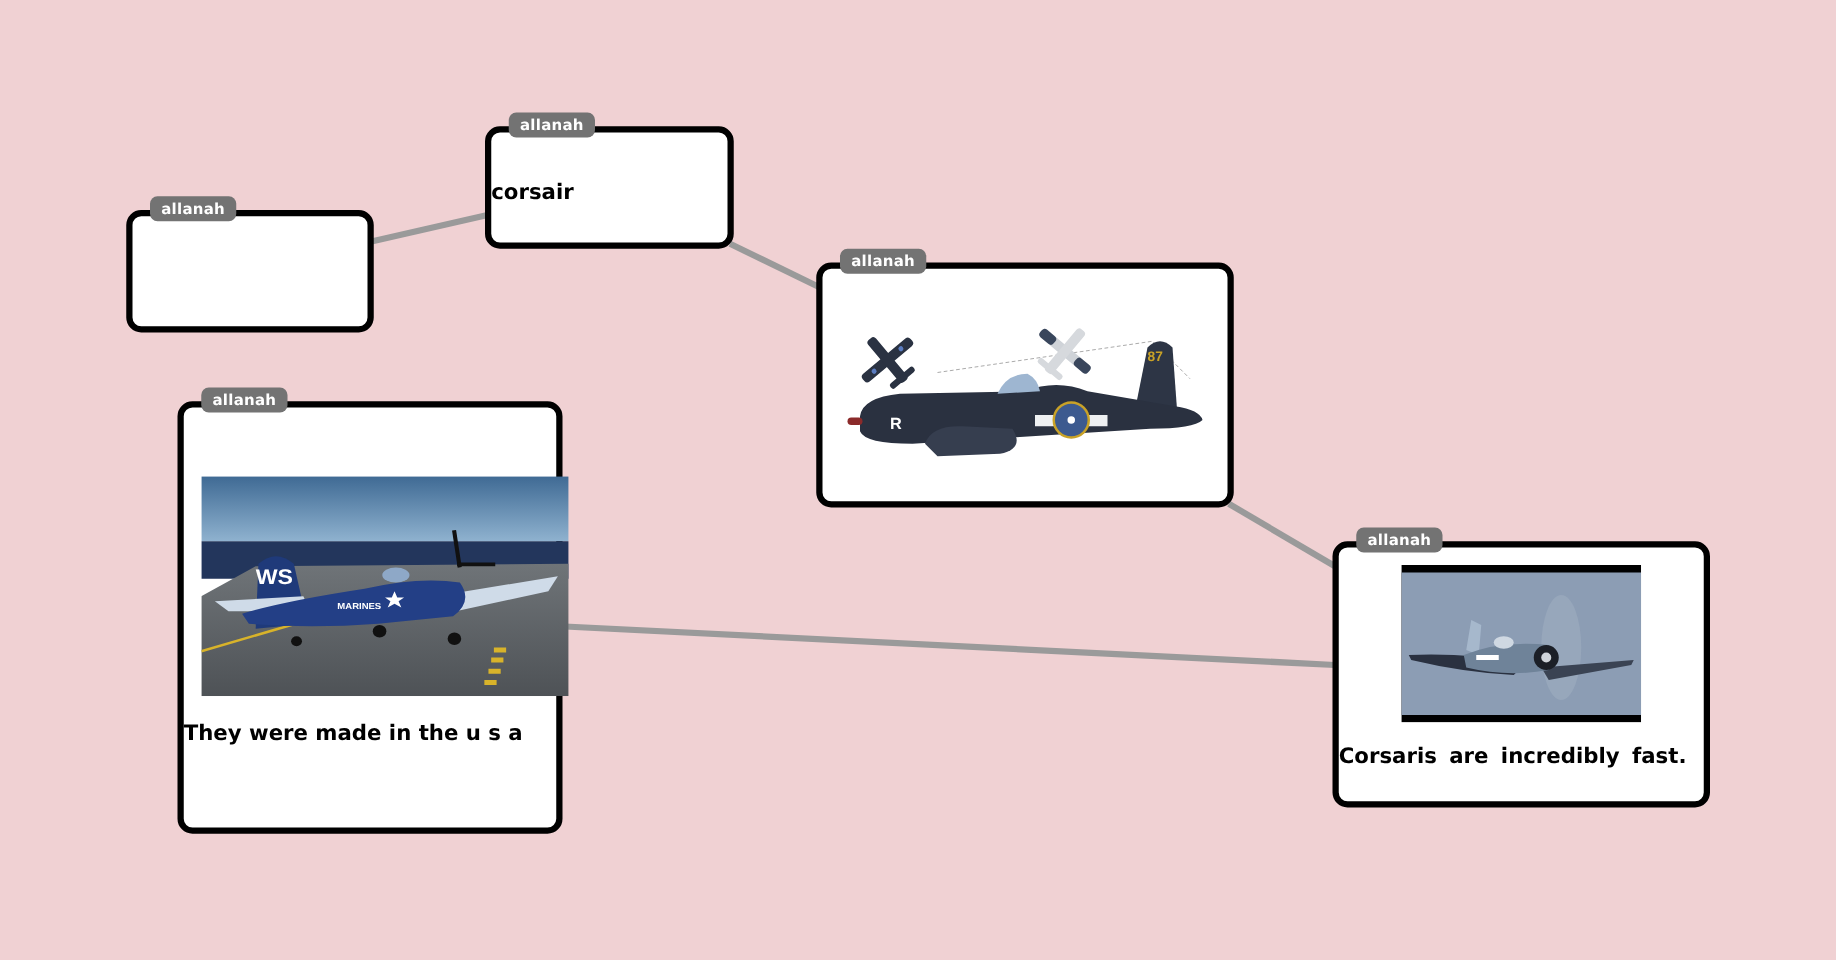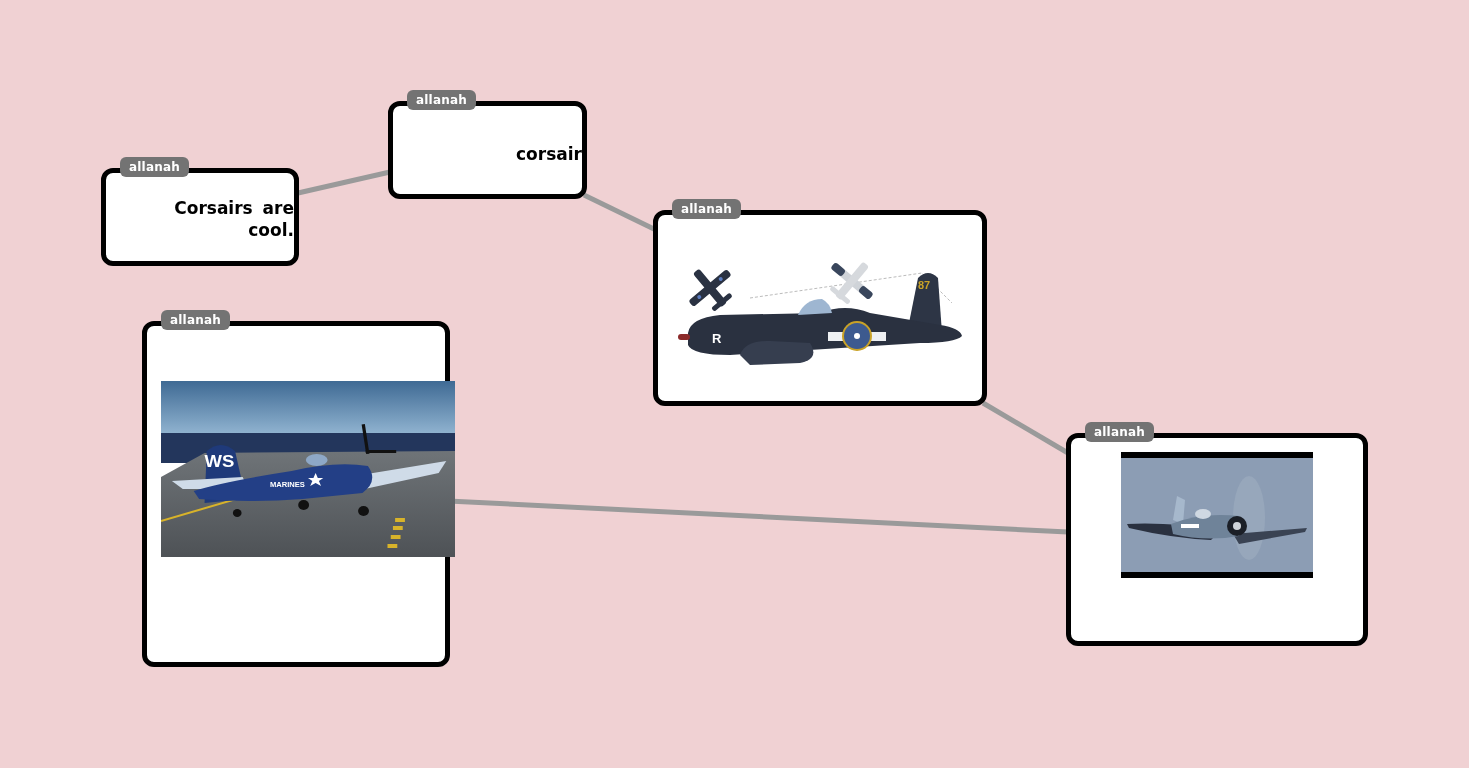--- a/index.html
+++ b/index.html
@@ -43,21 +43,21 @@
       color: #ffffff;
       font-weight: bold;
       font-size: 12px;
       line-height: 20px;
       border-radius: 6px;
       letter-spacing: 0.2px;
     }
     .card-text {
       position: absolute;
       left: 0; right: 0;
-      text-align: right;
+      text-align: left;
       color: #000000;
       font-weight: bold;
       font-size: 17px;
       line-height: 22px;
       word-spacing: 4px;
     }
     .img-box {
       position: absolute;
       overflow: hidden;
       text-decoration: underline;
@@ -71,24 +71,20 @@
 
   <svg class="connectors" viewBox="0 0 1469 768">
     <line x1="298" y1="193" x2="390" y2="172" stroke="#9a9a9a" stroke-width="5"></line>
     <line x1="584" y1="195" x2="656" y2="230" stroke="#9a9a9a" stroke-width="5"></line>
     <line x1="983" y1="403" x2="1068" y2="453" stroke="#9a9a9a" stroke-width="5"></line>
     <line x1="448" y1="501" x2="1068" y2="532" stroke="#9a9a9a" stroke-width="5"></line>
   </svg>
 
   <div class="card" style="left:101px; top:168px; width:198px; height:98px;">
     <div class="tag">allanah</div>
-    <div class="card-text" style="top:24px;">
-      <div>Corsairs  are</div>
-      <div>cool.</div>
-    </div>
   </div>
 
   <div class="card" style="left:388px; top:101px; width:199px; height:98px;">
     <div class="tag">allanah</div>
     <div class="card-text" style="top:37px;">corsair</div>
   </div>
 
   <div class="card" style="left:653px; top:210px; width:334px; height:196px;">
     <div class="tag">allanah</div>
     <div class="img-box" style="left:12px; top:18px; width:300px; height:150px;">
@@ -174,20 +170,21 @@
         <rect x="188" y="69" width="28" height="3" fill="#111111"></rect>
 
         <text x="100" y="106" font-size="7" font-weight="bold" fill="#ffffff" font-family="Liberation Sans, sans-serif">MARINES</text>
         <polygon points="142,92 144,97 149,97 145,100 147,105 142,102 137,105 139,100 135,97 140,97" fill="#ffffff"></polygon>
 
         <circle cx="70" cy="132" r="4" fill="#111111"></circle>
         <circle cx="131" cy="124" r="5" fill="#111111"></circle>
         <circle cx="186" cy="130" r="5" fill="#111111"></circle>
       </svg>
     </div>
+    <div class="card-text" style="top:250px; word-spacing:0px;">They were made in the u s a</div>
   </div>
 
   <div class="card" style="left:1066px; top:433px; width:302px; height:213px;">
     <div class="tag">allanah</div>
     <div class="img-box" style="left:50px; top:14px; width:192px; height:126px;">
       <svg viewBox="0 0 192 126" preserveAspectRatio="none">
         <rect width="192" height="126" fill="#000000"></rect>
         <rect y="6" width="192" height="114" fill="#8c9db4"></rect>
 
         <ellipse cx="128" cy="66" rx="16" ry="42" fill="#9fadbf" opacity="0.6"></ellipse>
@@ -200,15 +197,16 @@
         <path d="M50,72 Q80,60 118,64 Q125,72 118,84 Q85,90 52,82 Z" fill="#6f8399"></path>
 
         <ellipse cx="82" cy="62" rx="8" ry="5" fill="#cfd8e2"></ellipse>
 
         <circle cx="116" cy="74" r="10" fill="#1b1f27"></circle>
         <circle cx="116" cy="74" r="4" fill="#cfd4da"></circle>
 
         <rect x="60" y="72" width="18" height="4" fill="#ffffff"></rect>
       </svg>
     </div>
+    <div class="card-text" style="top:156px;">Corsaris  are  incredibly fast.</div>
   </div>
 
 </div>
 
 </body></html>

